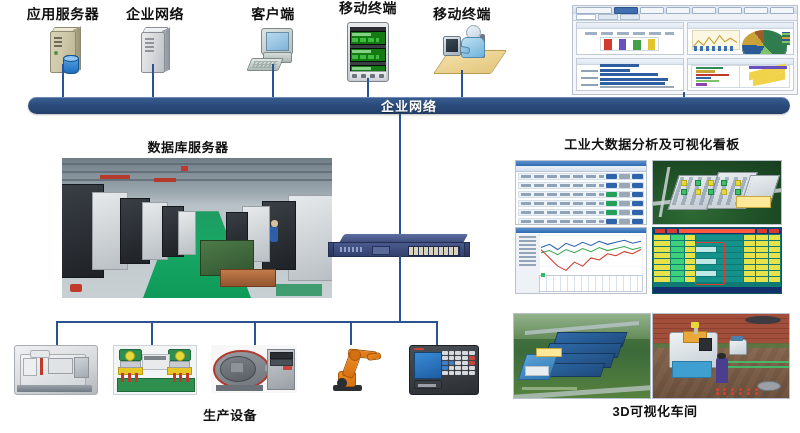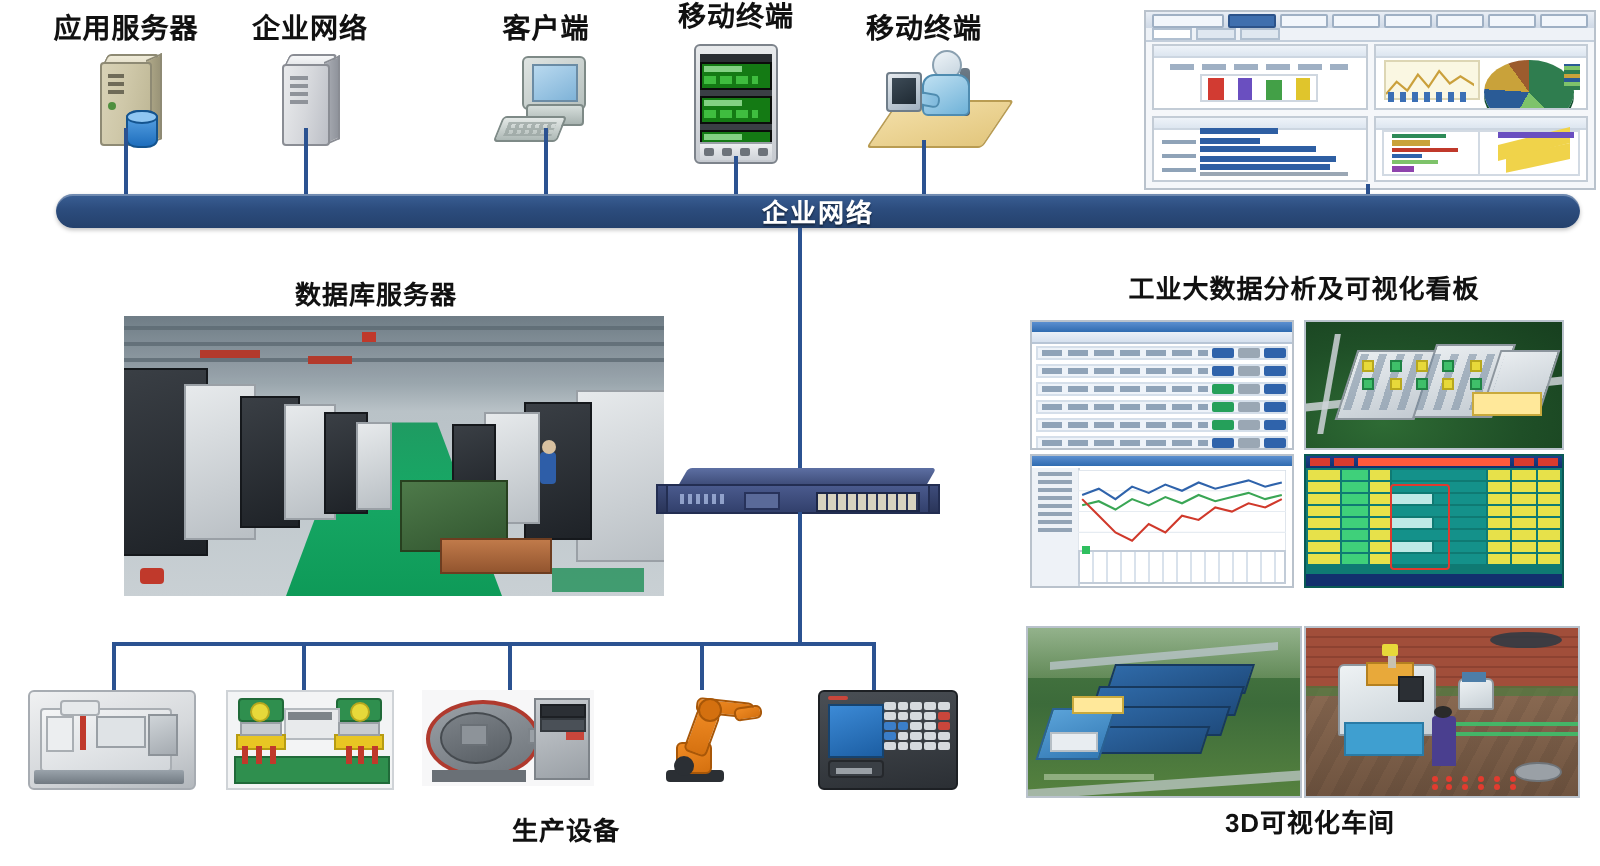--- a/index.html
+++ b/index.html
@@ -541,21 +541,21 @@
 <div class="vline" style="left:367px;top:78px;height:21px;"></div>
 <div class="vline" style="left:461px;top:70px;height:29px;"></div>
 <div class="vline" style="left:683px;top:92px;height:8px;"></div>
 
 <div class="bus">
   <div class="bus-label">企业网络</div>
 </div>
 
 <div class="section-title" style="left:78px;top:140px;width:220px;">数据库服务器</div>
 <div class="section-title" style="left:512px;top:137px;width:280px;">工业大数据分析及可视化看板</div>
-<div class="section-title" style="left:150px;top:408px;width:160px;text-align:right;">生产设备</div>
+<div class="section-title" style="left:150px;top:408px;width:160px;">生产设备</div>
 <div class="section-title" style="left:560px;top:404px;width:190px;">3D可视化车间</div>
 
 <div class="panel factory" style="left:62px;top:158px;width:270px;height:140px;">
   <div class="f-ceiling"></div>
   <div class="f-beam" style="left:0;right:0;top:5px;"></div>
   <div class="f-beam" style="left:0;right:0;top:13px;"></div>
   <div class="f-beam" style="left:0;right:0;top:21px;"></div>
   <div style="position:absolute;left:44%;top:6%;width:7px;height:5px;background:#c0392b;"></div>
   <div style="position:absolute;left:14%;top:12%;width:30px;height:4px;background:#b33a2c;"></div>
   <div style="position:absolute;left:34%;top:14%;width:22px;height:4px;background:#b33a2c;"></div>

